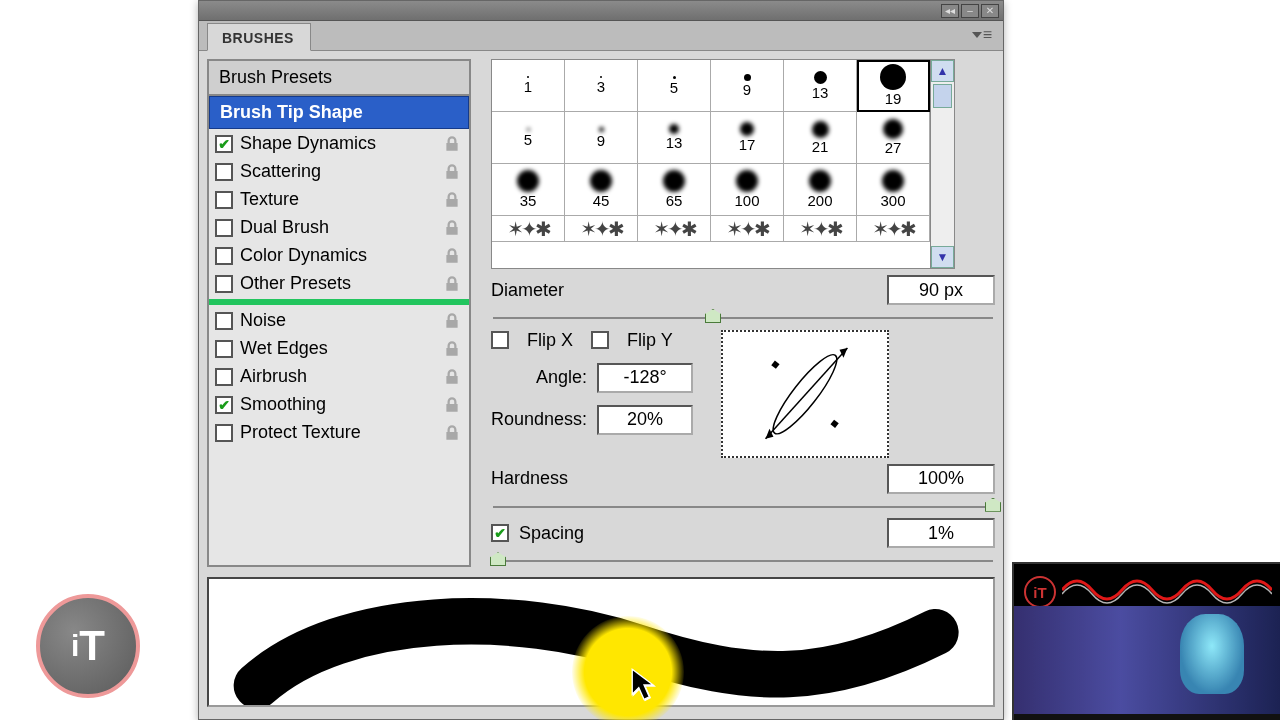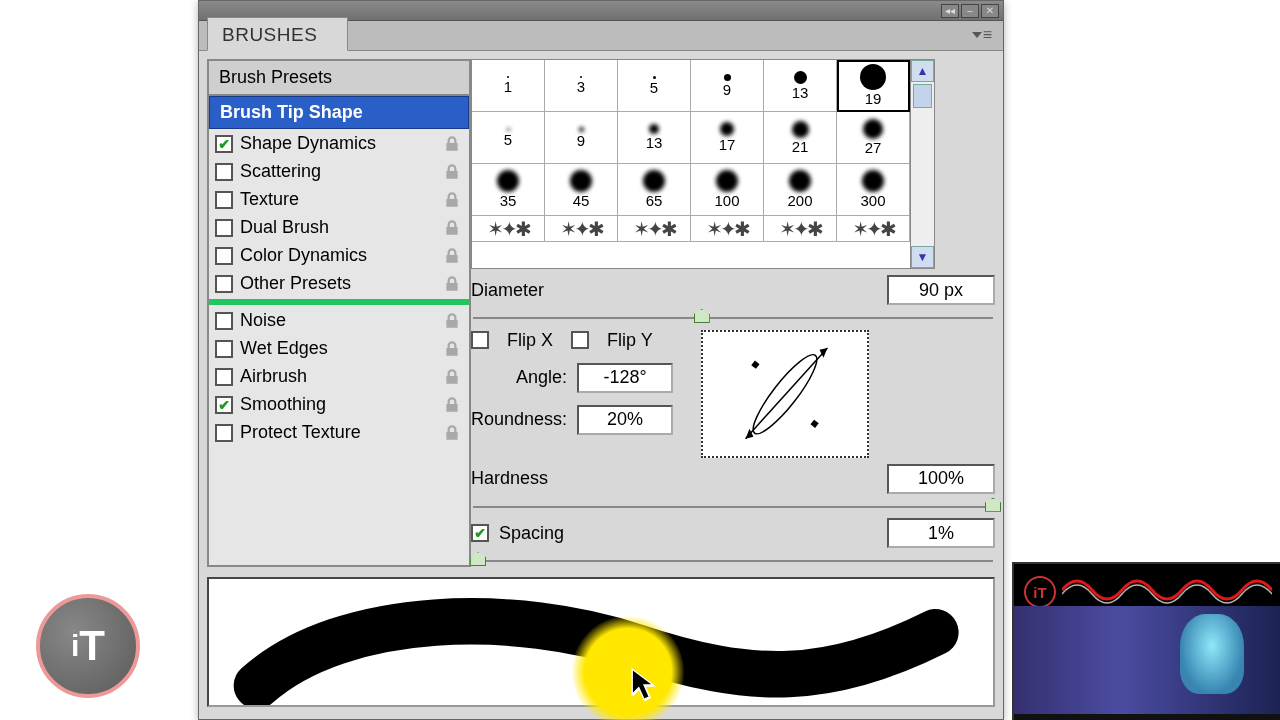--- a/index.html
+++ b/index.html
@@ -17,32 +17,32 @@
 }
 .titlebar .tbbtn {
   width: 18px; height: 14px; background: #888; border: 1px solid #444;
   display: flex; align-items: center; justify-content: center; color: #ddd; font-size: 10px;
 }
 .tabbar {
   display: flex; align-items: flex-end; height: 30px; background: #bcbcbc;
   border-bottom: 1px solid #888; padding-left: 8px; position: relative;
 }
 .tab {
-  padding: 6px 30px 4px 14px; font-size: 19px; font-weight: normal; color: #555;
+  padding: 6px 16px 4px 14px; font-size: 14px; font-weight: bold; color: #555;
   letter-spacing: 0.5px; cursor: default;
 }
 .tab.active { background: #d8d8d8; color: #333; border: 1px solid #888; border-bottom: 1px solid #d8d8d8; margin-bottom: -1px; }
 .tabmenu {
   position: absolute; right: 8px; top: 6px; width: 26px; height: 16px;
   display: flex; align-items: center; justify-content: center;
 }
 .tabmenu::before { content: ""; border: 5px solid transparent; border-top: 6px solid #555; margin-top: 4px; margin-right: 1px; }
 .tabmenu::after { content: "≡"; font-size: 16px; color: #555; }
 
-.body { display: flex; padding: 8px; gap: 0; height: 524px; }
+.body { display: flex; padding: 8px; gap: 20px; height: 524px; }
 
 
 .sidebar {
   width: 264px; background: #e6e6e6; border: 2px solid #888;
 }
 .side-head {
   padding: 6px 10px; font-size: 18px; border-bottom: 2px solid #888; background: #cfcfcf;
 }
 .side-sel {
   background: #2a5fc8; color: #fff; font-weight: bold; font-size: 18px;

